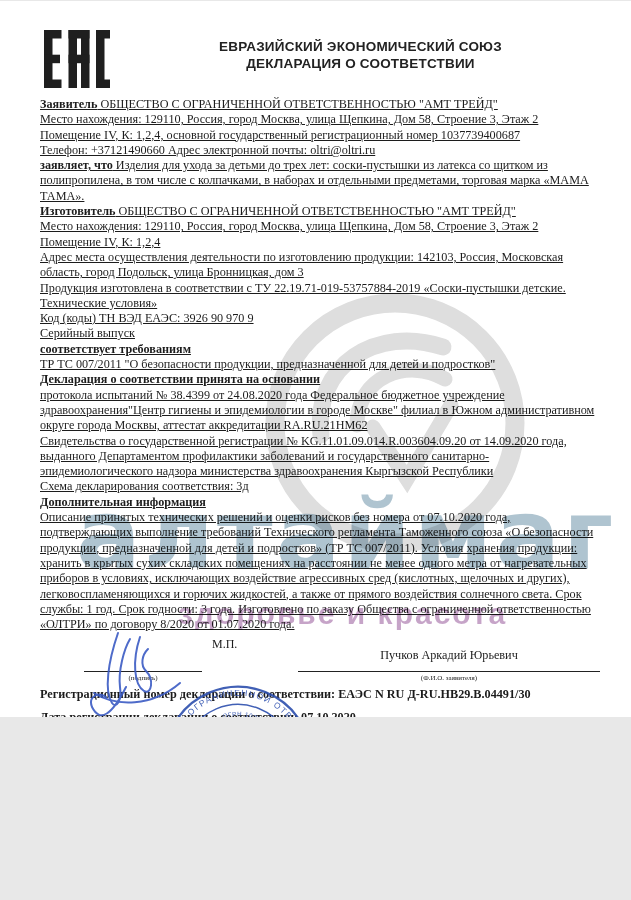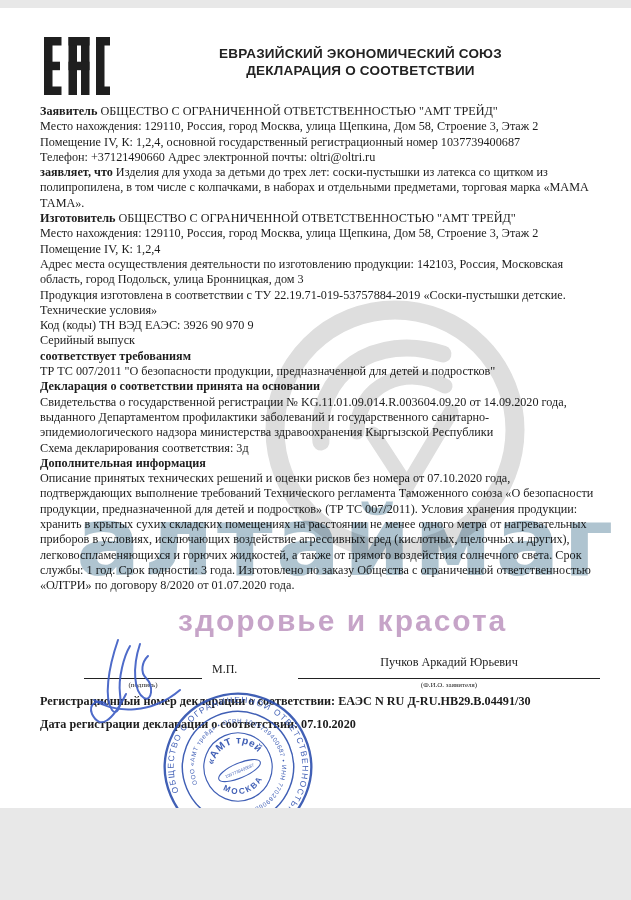--- a/index.html
+++ b/index.html
@@ -1,35 +1,35 @@
 <!DOCTYPE html>
 <html><head>
 <meta charset="utf-8">
 <style>
   html,body{margin:0;padding:0;background:#e8e8e8;}
-  .page{position:relative;width:631px;height:800px;background:#ffffff;overflow:hidden;
-        font-family:"Liberation Serif", serif;color:#1c1c1c;margin:8px auto;}
+  .page{position:relative;width:631px;height:716px;background:#ffffff;overflow:hidden;
+        font-family:"Liberation Serif", serif;color:#1c1c1c;margin:1px auto;}
   
   .eac-logo{position:absolute;left:44px;top:29px;}
   
   .header{position:absolute;left:100px;right:10px;top:37px;text-align:center;
           font-family:"Liberation Sans", sans-serif;font-weight:bold;font-size:13.5px;
           line-height:17px;letter-spacing:.2px;color:#222;}
   
-  .doc-body{position:absolute;left:40px;top:96px;width:555px;font-size:12.2px;line-height:15.3px;}
+  .doc-body{position:absolute;left:40px;top:96px;width:555px;font-size:12.2px;line-height:15.3px;text-decoration:underline;}
   .doc-body p{margin:0;}
   .doc-body b{font-weight:bold;}
   
   .sig-line{position:absolute;border-top:1.2px solid #222;}
   .sig-line.left{left:84px;top:670px;width:118px;}
   .sig-line.right{left:298px;top:670px;width:302px;}
   .cap{position:absolute;font-size:7px;text-align:center;color:#222;}
   .cap.left{left:84px;top:673px;width:118px;}
   .cap.right{left:298px;top:673px;width:302px;}
-  .mp{position:absolute;left:212px;top:654px;font-size:12px;}
+  .mp{position:absolute;left:212px;top:636px;font-size:12px;}
   .fio{position:absolute;left:298px;top:647px;width:302px;text-align:center;font-size:12.2px;}
   .reg{position:absolute;left:40px;font-weight:bold;font-size:12.2px;}
   .reg.n1{top:686px;}
   .reg.n2{top:709px;}
   
   .wm{pointer-events:none;mix-blend-mode:multiply;}
   .wm-emblem{position:absolute;left:255px;top:282px;opacity:.30;}
   .wm-word{position:absolute;left:76px;top:478px;font-family:"DejaVu Sans", sans-serif;
            font-weight:bold;font-size:96px;letter-spacing:3px;color:#0c4a6e;opacity:.33;
            white-space:nowrap;}
@@ -77,20 +77,21 @@
     <p><b>заявляет, что</b><span> Изделия для ухода за детьми до трех лет: соски-пустышки из латекса со щитком из полипропилена, в том числе с колпачками, в наборах и отдельными предметами, торговая марка «МАМА ТАМА».</span></p>
     <p><b>Изготовитель</b><span> ОБЩЕСТВО С ОГРАНИЧЕННОЙ ОТВЕТСТВЕННОСТЬЮ "АМТ ТРЕЙД"</span></p>
     <p><span>Место нахождения: 129110, Россия, город Москва, улица Щепкина, Дом 58, Строение 3, Этаж 2 Помещение IV, К: 1,2,4</span></p>
     <p><span>Адрес места осуществления деятельности по изготовлению продукции: 142103, Россия, Московская область, город Подольск, улица Бронницкая, дом 3</span></p>
     <p><span>Продукция изготовлена в соответствии с ТУ 22.19.71-019-53757884-2019 «Соски-пустышки детские. Технические условия»</span></p>
     <p><span>Код (коды) ТН ВЭД ЕАЭС: 3926 90 970 9</span></p>
     <p><span>Серийный выпуск</span></p>
     <p><b>соответствует требованиям</b></p>
     <p><span>ТР ТС 007/2011 "О безопасности продукции, предназначенной для детей и подростков"</span></p>
     <p><b>Декларация о соответствии принята на основании</b></p>
+    <p><span>протокола испытаний № 38.4399 от 24.08.2020 года Федеральное бюджетное учреждение здравоохранения"Центр гигиены и эпидемиологии в городе Москве"  филиал в Южном административном округе города Москвы, аттестат аккредитации RA.RU.21НМ62</span></p>
     <p><span>Свидетельства о государственной регистрации № KG.11.01.09.014.R.003604.09.20 от 14.09.2020 года, выданного Департаментом профилактики заболеваний и государственного санитарно-эпидемиологического надзора министерства здравоохранения Кыргызской Республики</span></p>
     <p><span>Схема декларирования соответствия: 3д</span></p>
     <p><b>Дополнительная информация</b></p>
     <p><span>Описание принятых технических решений и оценки рисков без номера от 07.10.2020 года, подтверждающих выполнение требований Технического регламента Таможенного союза «О безопасности продукции, предназначенной для детей и подростков» (ТР ТС 007/2011). Условия хранения продукции: хранить в крытых сухих складских помещениях на расстоянии не менее одного метра от нагревательных приборов в условиях, исключающих воздействие агрессивных сред (кислотных, щелочных и других), легковоспламеняющихся и горючих жидкостей, а также от прямого воздействия солнечного света. Срок службы: 1 год. Срок годности: 3 года. Изготовлено по заказу Общества с ограниченной ответственностью «ОЛТРИ» по договору 8/2020 от 01.07.2020 года.</span></p>
   </div>
 
   <svg class="wm wm-emblem" width="280" height="280" viewBox="0 0 280 280">
     <g fill="none" stroke="#8f8f8f" stroke-linecap="round">
       <circle cx="140" cy="140" r="120" stroke-width="19"></circle>
       <path d="M66,152 C58,82 122,42 188,64" stroke-width="17"></path>

